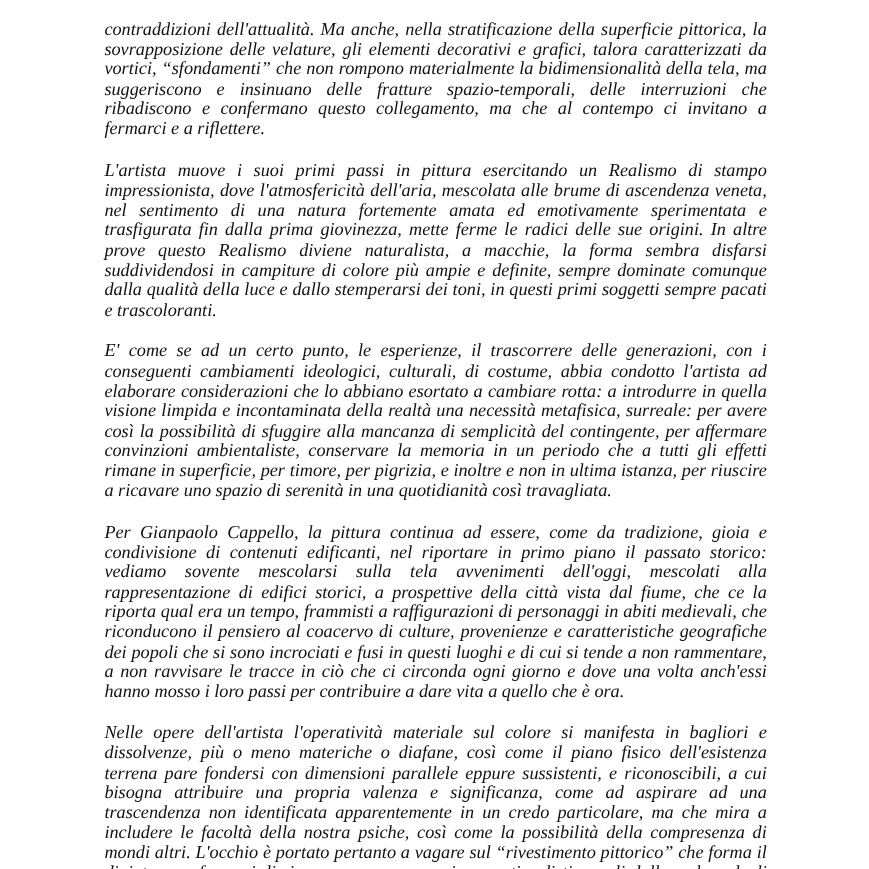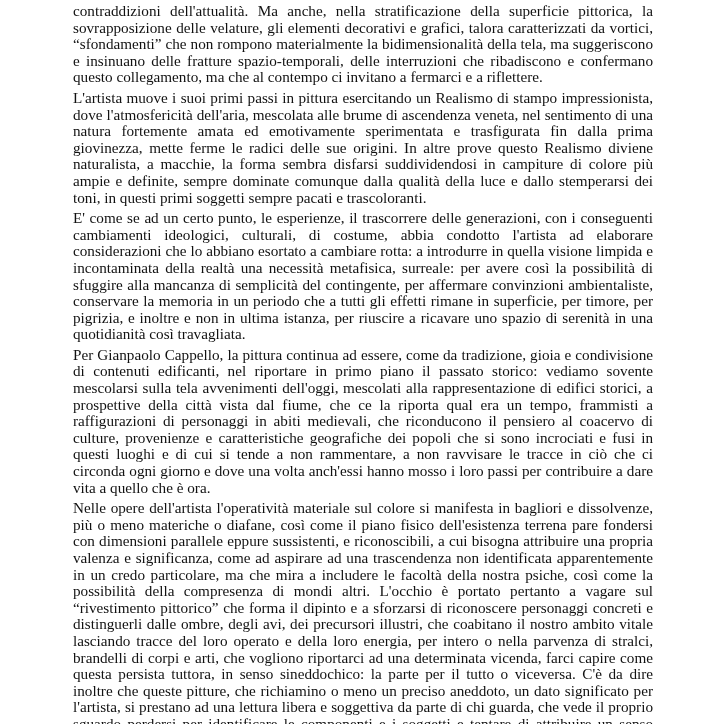--- a/index.html
+++ b/index.html
@@ -15,23 +15,24 @@
     left: 69px;
     top: -1px;
     width: 588px;
     font-family: "Liberation Serif", "DejaVu Serif", serif;
     font-size: 15.2px;
     line-height: 16.6px;
     color: #111111;
     text-align: justify;
   }
   .para {
-    margin: 4px;
+    margin: 18px;
     padding: 0;
     text-align: justify;
+    font-style: italic;
   }
 </style>
 </head>
 <body>
 
 <div class="page">
   <p class="para">contraddizioni dell'attualità. Ma anche, nella stratificazione della superficie pittorica, la sovrapposizione delle velature, gli elementi decorativi e grafici, talora caratterizzati da vortici, “sfondamenti” che non rompono materialmente la bidimensionalità della tela, ma suggeriscono e insinuano delle fratture spazio-temporali, delle interruzioni che ribadiscono e confermano questo collegamento, ma che al contempo ci invitano a fermarci e a riflettere.</p>
   <p class="para">L'artista muove i suoi primi passi in pittura esercitando un Realismo di stampo impressionista, dove l'atmosfericità dell'aria, mescolata alle brume di ascendenza veneta, nel sentimento di una natura fortemente amata ed emotivamente sperimentata e trasfigurata fin dalla prima giovinezza, mette ferme le radici delle sue origini. In altre prove questo Realismo diviene naturalista, a macchie, la forma sembra disfarsi suddividendosi in campiture di colore più ampie e definite, sempre dominate comunque dalla qualità della luce e dallo stemperarsi dei toni, in questi primi soggetti sempre pacati e trascoloranti.</p>
   <p class="para">E' come se ad un certo punto, le esperienze, il trascorrere delle generazioni, con i conseguenti cambiamenti ideologici, culturali, di costume, abbia condotto l'artista ad elaborare considerazioni che lo abbiano esortato a cambiare rotta: a introdurre in quella visione limpida e incontaminata della realtà una necessità metafisica, surreale: per avere così la possibilità di sfuggire alla mancanza di semplicità del contingente, per affermare convinzioni ambientaliste, conservare la memoria in un periodo che a tutti gli effetti rimane in superficie, per timore, per pigrizia, e inoltre e non in ultima istanza, per riuscire a ricavare uno spazio di serenità in una quotidianità così travagliata.</p>
   <p class="para">Per Gianpaolo Cappello, la pittura continua ad essere, come da tradizione, gioia e condivisione di contenuti edificanti, nel riportare in primo piano il passato storico: vediamo sovente mescolarsi sulla tela avvenimenti dell'oggi, mescolati alla rappresentazione di edifici storici, a prospettive della città vista dal fiume, che ce la riporta qual era un tempo, frammisti a raffigurazioni di personaggi in abiti medievali, che riconducono il pensiero al coacervo di culture, provenienze e caratteristiche geografiche dei popoli che si sono incrociati e fusi in questi luoghi e di cui si tende a non rammentare, a non ravvisare le tracce in ciò che ci circonda ogni giorno e dove una volta anch'essi hanno mosso i loro passi per contribuire a dare vita a quello che è ora.</p>

